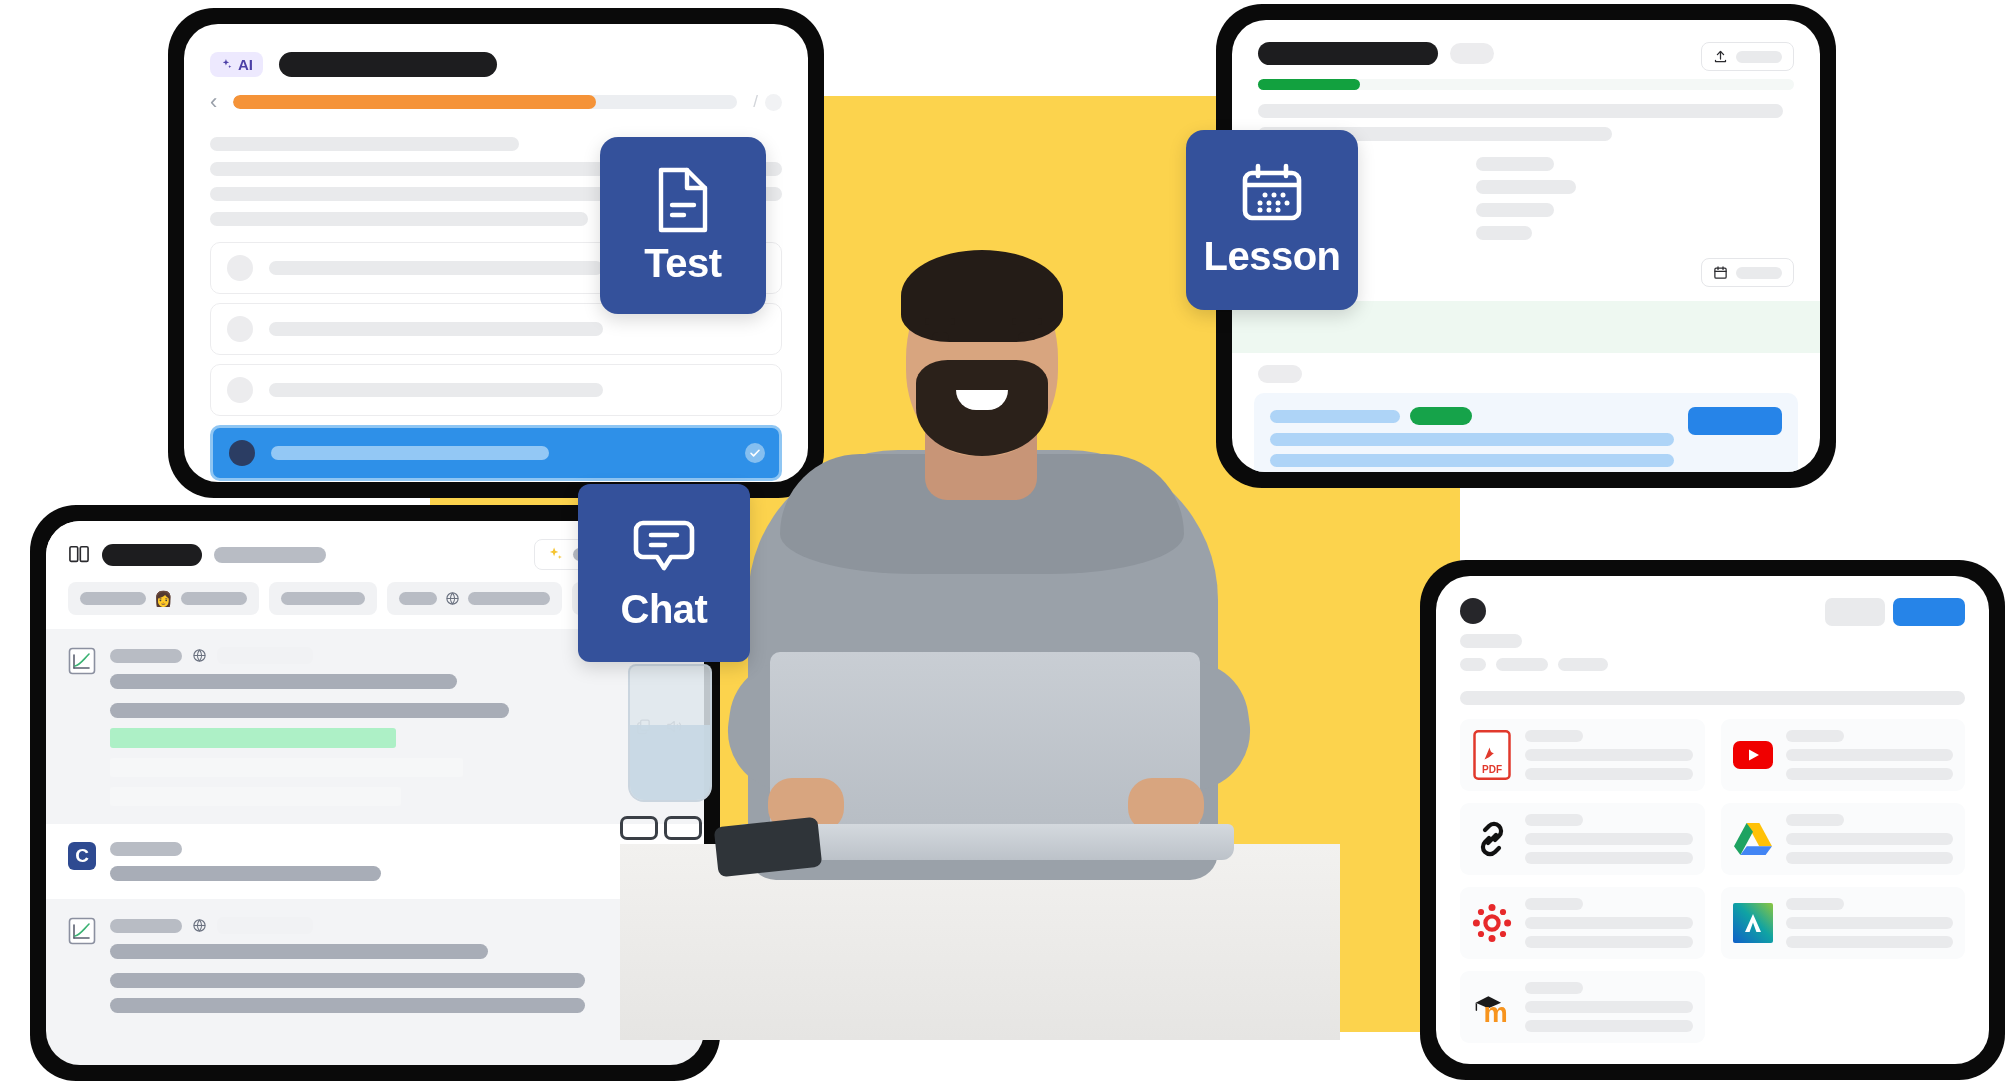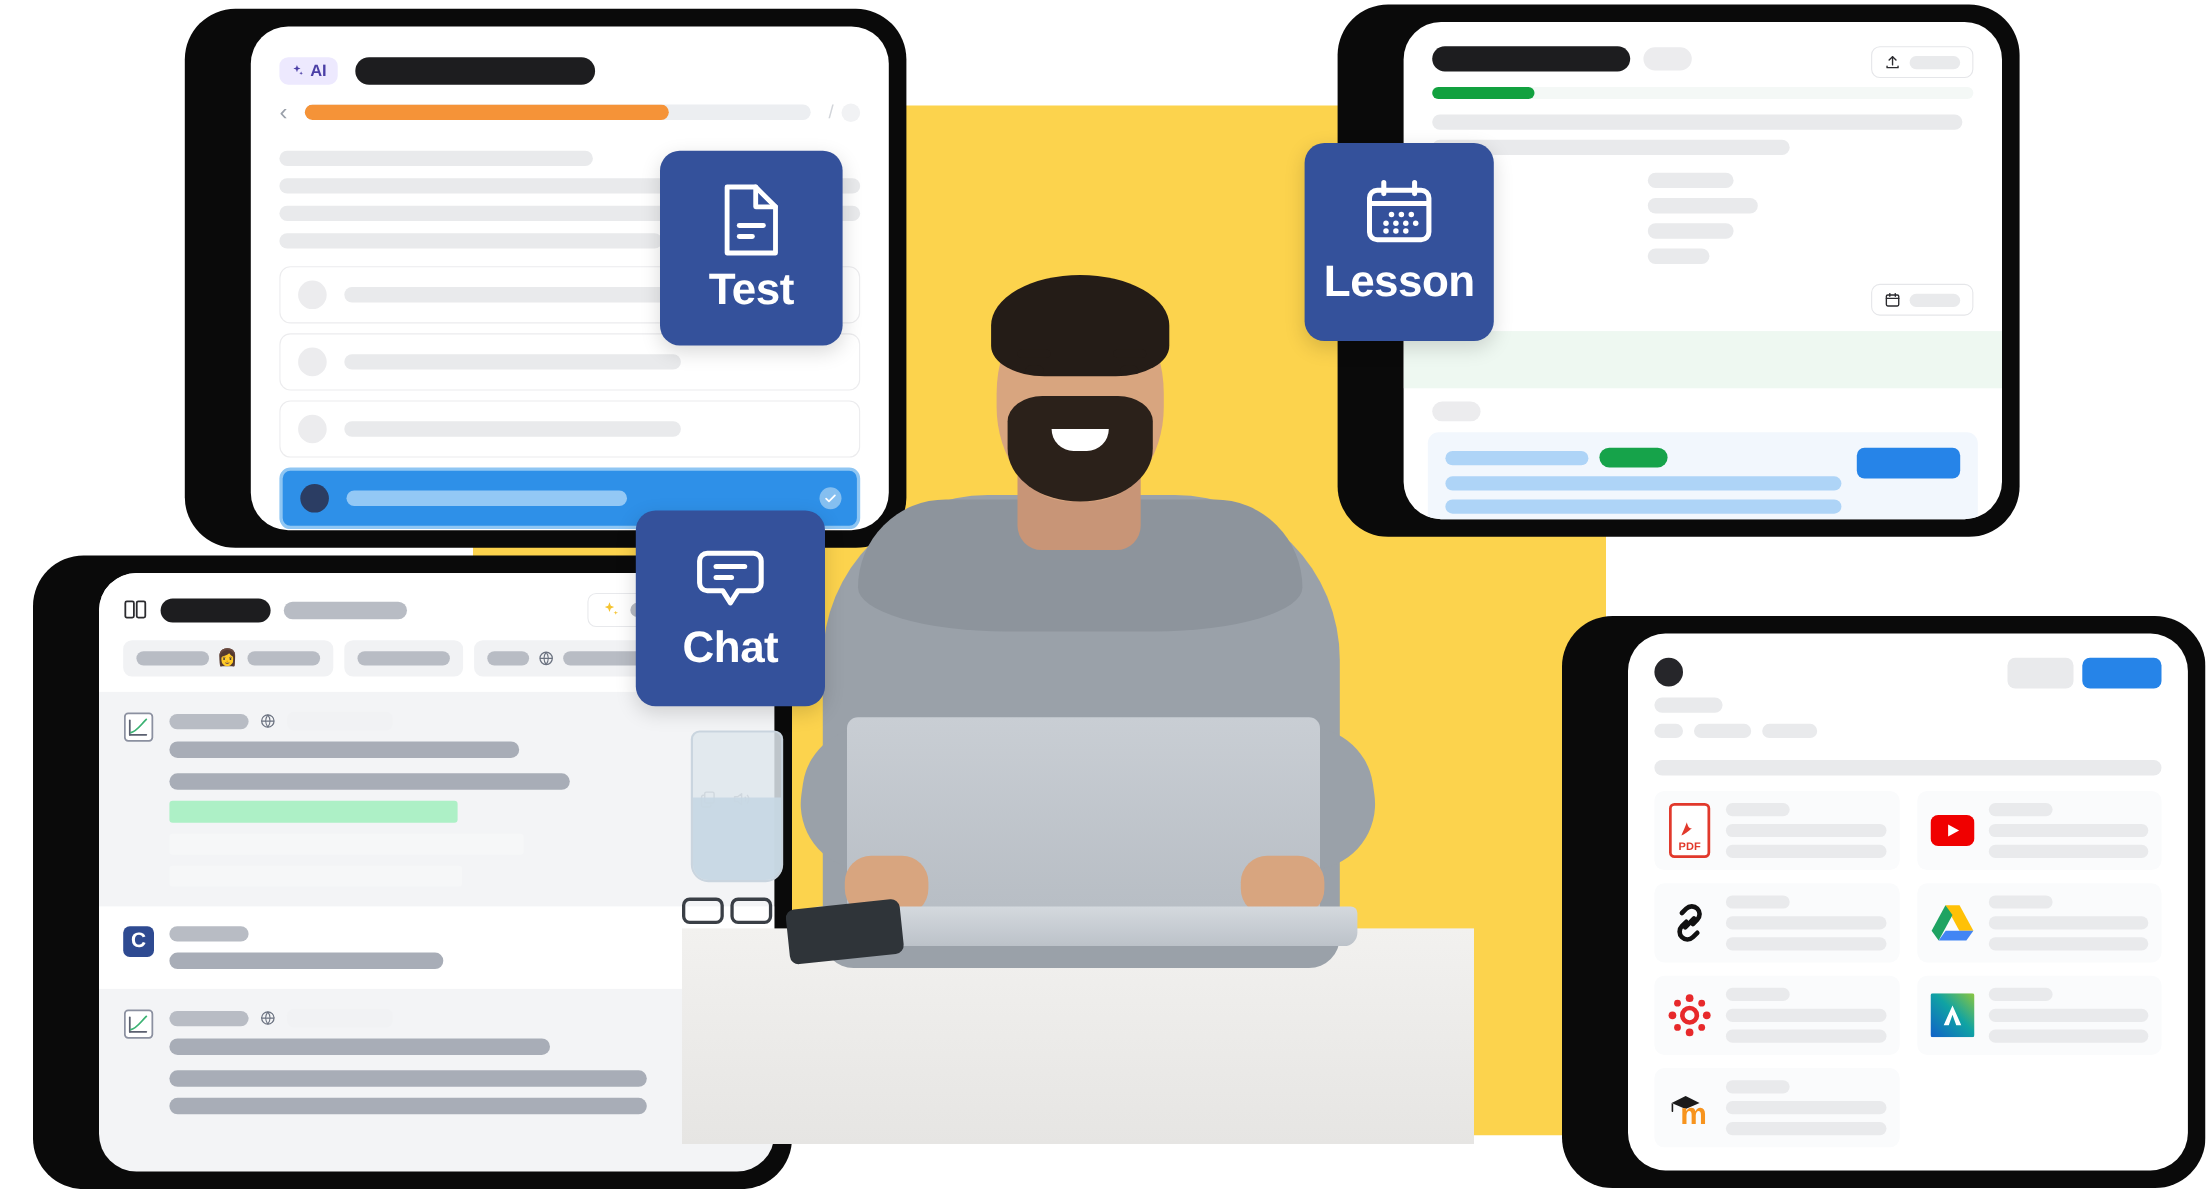--- a/index.html
+++ b/index.html
@@ -20,21 +20,21 @@
   }
 
   
   .device{
     position:absolute;
     background:#0a0a0a;
     border-radius:46px;
   }
   .device .screen{
     position:absolute; inset:16px;
-    background:#ffffff; border-radius:34px; overflow:hidden;margin-left:44px;
+    background:#ffffff; border-radius:34px; overflow:hidden;
   }
 
   
   #device-test   { left:168px;  top:8px;   width:656px;  height:490px; }
   #device-lesson { left:1216px; top:4px;   width:620px;  height:484px; }
   #device-chat   { left:30px;   top:505px; width:690px;  height:576px; }
   #device-int    { left:1420px; top:560px; width:585px;  height:520px; }
 
   
   .bar  { background:#e9eaec; border-radius:20px; height:14px; }
@@ -164,21 +164,21 @@
   
   .fbadge{
     position:absolute; background:var(--badge,#34519B); border-radius:18px;
     display:flex;flex-direction:column;align-items:center;justify-content:center;
     color:#fff; box-shadow:0 6px 18px rgba(0,0,0,.15);
   }
   .fbadge svg{ display:block; }
   .fbadge .flabel{ font-size:40px; font-weight:700; letter-spacing:-0.5px; margin-top:6px;}
   #badge-test   { left:600px;  top:137px; width:166px; height:177px;align-items:center;}
   #badge-lesson { left:1186px; top:130px; width:172px; height:180px;}
-  #badge-chat   { left:578px;  top:464px; width:172px; height:178px;}
+  #badge-chat   { left:578px;  top:484px; width:172px; height:178px;border-radius:12px;}
   #badge-bots   { left:1336px; top:487px; width:172px; height:180px;}
 
   
   .photo{ position:absolute; left:620px; top:240px; width:720px; height:800px; }
   .ph-desk{
     position:absolute; left:0; bottom:0; width:720px; height:196px;
     background:linear-gradient(180deg,#f2f1ef 0%,#e6e5e3 100%);
   }
   .ph-body{
     position:absolute; left:128px; top:210px; width:470px; height:430px;

